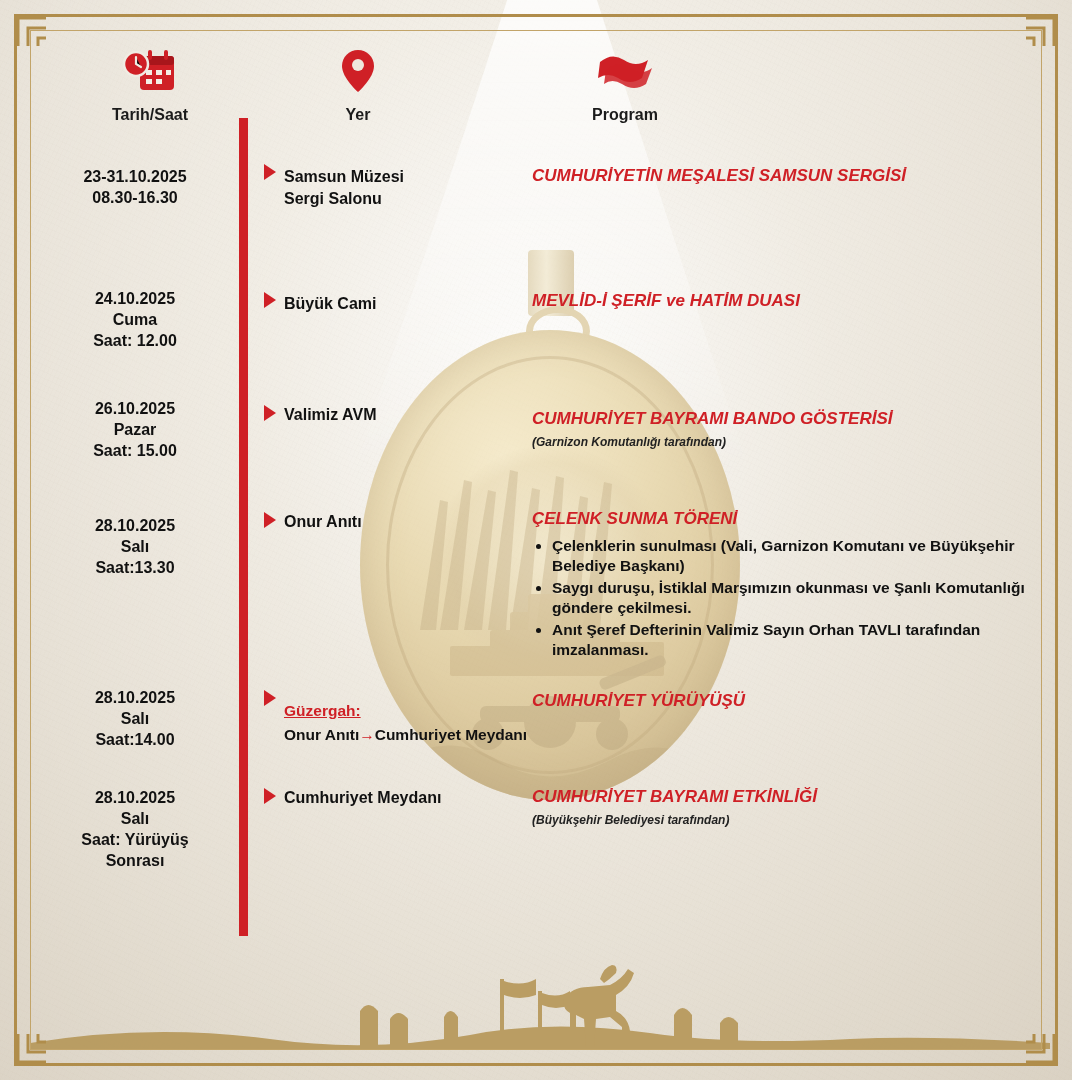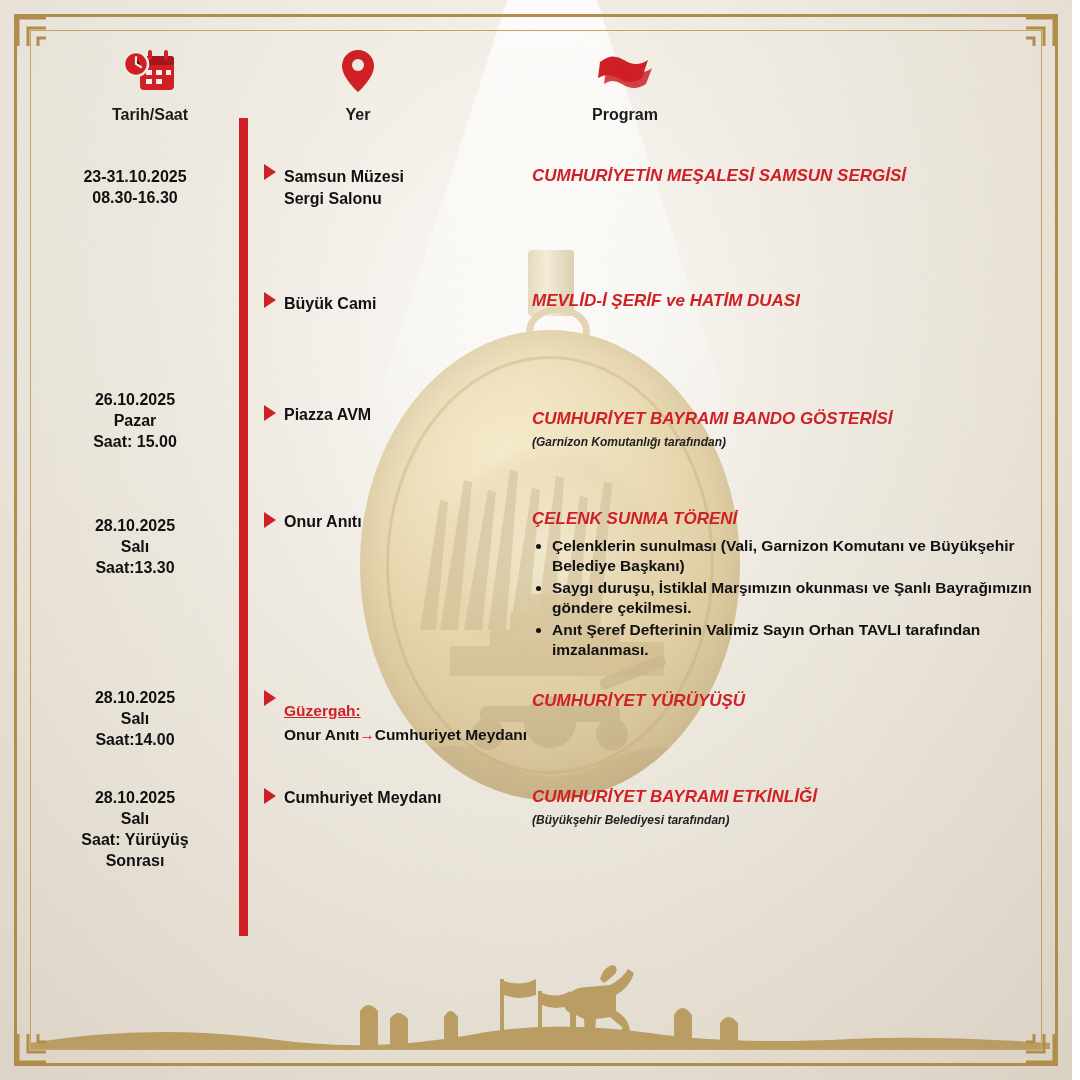--- a/index.html
+++ b/index.html
@@ -383,45 +383,48 @@
   <div class="bullet" style="top:164px"></div>
   <div class="col-date" style="top:166px; white-space:pre-line">23-31.10.2025
 08.30-16.30</div>
   <div class="col-place" style="top:166px; white-space:pre-line">Samsun Müzesi
 Sergi Salonu</div>
   <div class="col-prog" style="top:165px">
     <span>CUMHURİYETİN MEŞALESİ SAMSUN SERGİSİ</span>
   </div>
 
   <div class="bullet" style="top:292px"></div>
+  <div class="col-date" style="top:288px; white-space:pre-line">24.10.2025
+Cuma
+Saat: 12.00</div>
   <div class="col-place" style="top:293px; white-space:pre-line">Büyük Cami</div>
   <div class="col-prog" style="top:290px">
     <span>MEVLİD-İ ŞERİF ve HATİM DUASI</span>
   </div>
 
   <div class="bullet" style="top:405px"></div>
-  <div class="col-date" style="top:389px; white-space:pre-line">26.10.2025
+  <div class="col-date" style="top:398px; white-space:pre-line">26.10.2025
 Pazar
 Saat: 15.00</div>
-  <div class="col-place" style="top:404px; white-space:pre-line">Piazza AVM</div>
+  <div class="col-place" style="top:404px; white-space:pre-line">Valimiz AVM</div>
   <div class="col-prog" style="top:408px">
     <span>CUMHURİYET BAYRAMI BANDO GÖSTERİSİ</span>
     <span class="sub-note">(Garnizon Komutanlığı tarafından)</span>
   </div>
 
   <div class="bullet" style="top:512px"></div>
   <div class="col-date" style="top:515px; white-space:pre-line">28.10.2025
 Salı
 Saat:13.30</div>
   <div class="col-place" style="top:511px; white-space:pre-line">Onur Anıtı</div>
   <div class="col-prog" style="top:508px">
     <span>ÇELENK SUNMA TÖRENİ</span>
     <ul class="prog-list">
       <li>Çelenklerin sunulması (Vali, Garnizon Komutanı ve Büyükşehir Belediye Başkanı)</li>
-      <li>Saygı duruşu, İstiklal Marşımızın okunması ve Şanlı Bayrağımızın gönderе çekilmesi.</li>
+      <li>Saygı duruşu, İstiklal Marşımızın okunması ve Şanlı Komutanlığı gönderе çekilmesi.</li>
       <li>Anıt Şeref Defterinin Valimiz Sayın Orhan TAVLI tarafından imzalanması.</li>
     </ul>
   </div>
 
   <div class="bullet" style="top:690px"></div>
   <div class="col-date" style="top:687px; white-space:pre-line">28.10.2025
 Salı
 Saat:14.00</div>
   <div class="col-place" style="top:688px">
     <span class="guzergah-label">Güzergah:</span>

